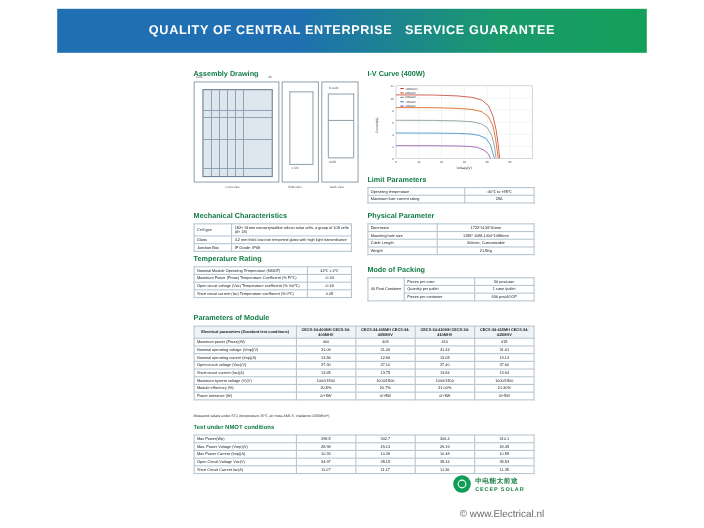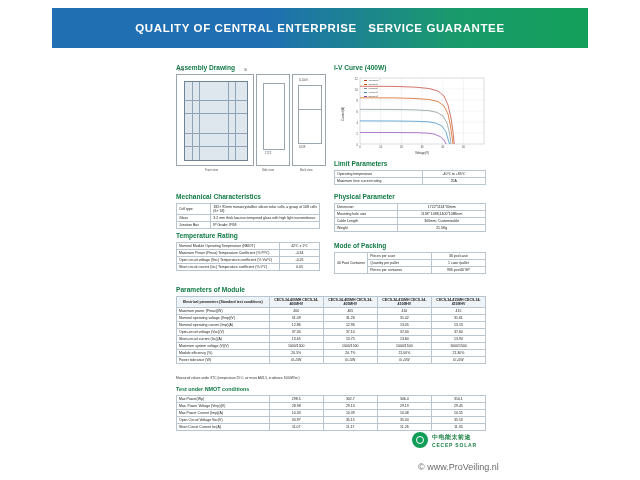--- a/index.html
+++ b/index.html
@@ -438,15 +438,15 @@
       </tr>
     </tbody>
   </table>
 
   <div class="logo-circle" style="left:412px; top:432px;">
     <div class="logo-inner"></div>
   </div>
   <div class="logo-cn" style="left:432px; top:433px;">中电能太前途</div>
   <div class="logo-en" style="left:432px; top:442px;">CECEP SOLAR</div>
 
-  <div class="watermark" style="left:418px; top:462px;">© www.ProVeiling.nl</div>
+  <div class="watermark" style="left:418px; top:462px;">© www.Electrical.nl</div>
 
 </div>
 
 </body></html>

